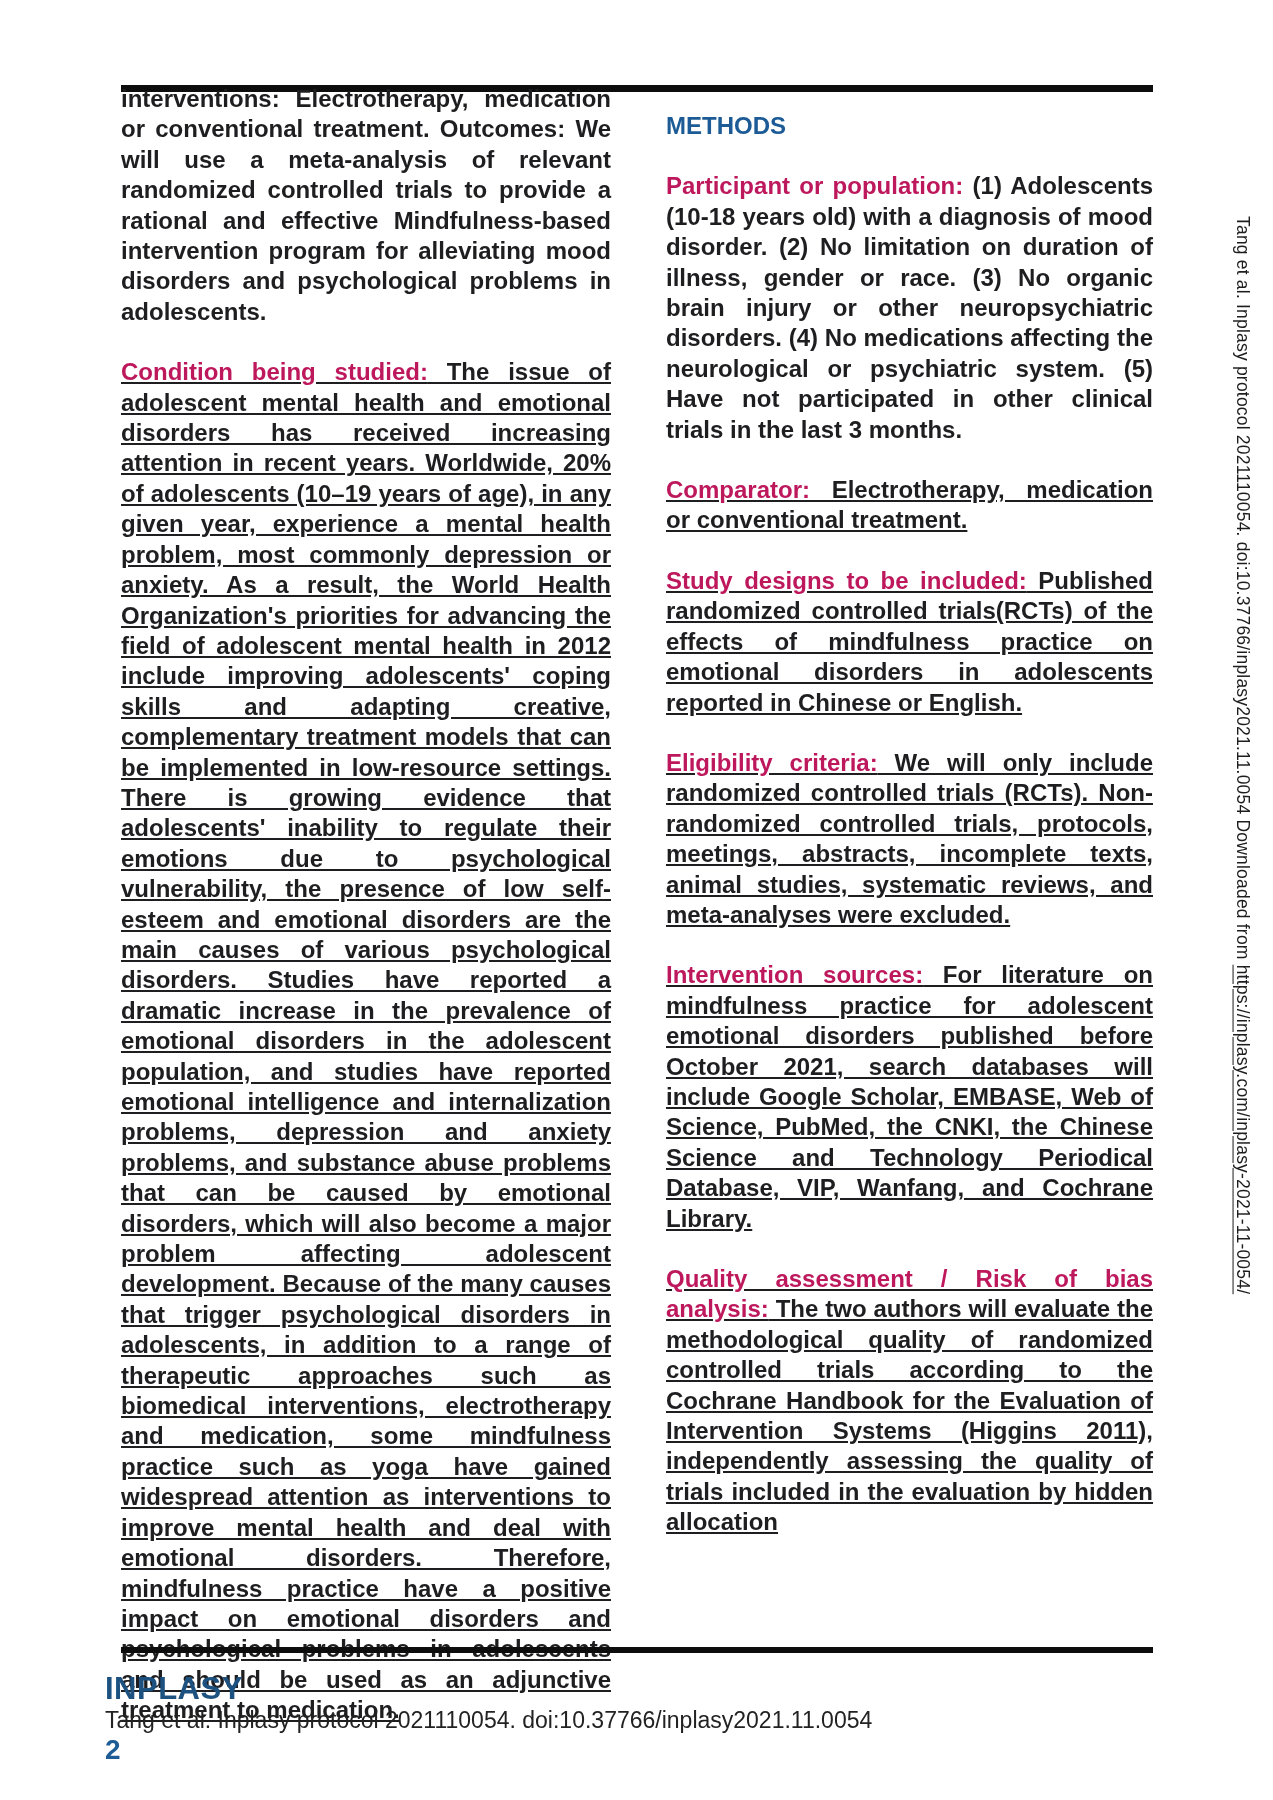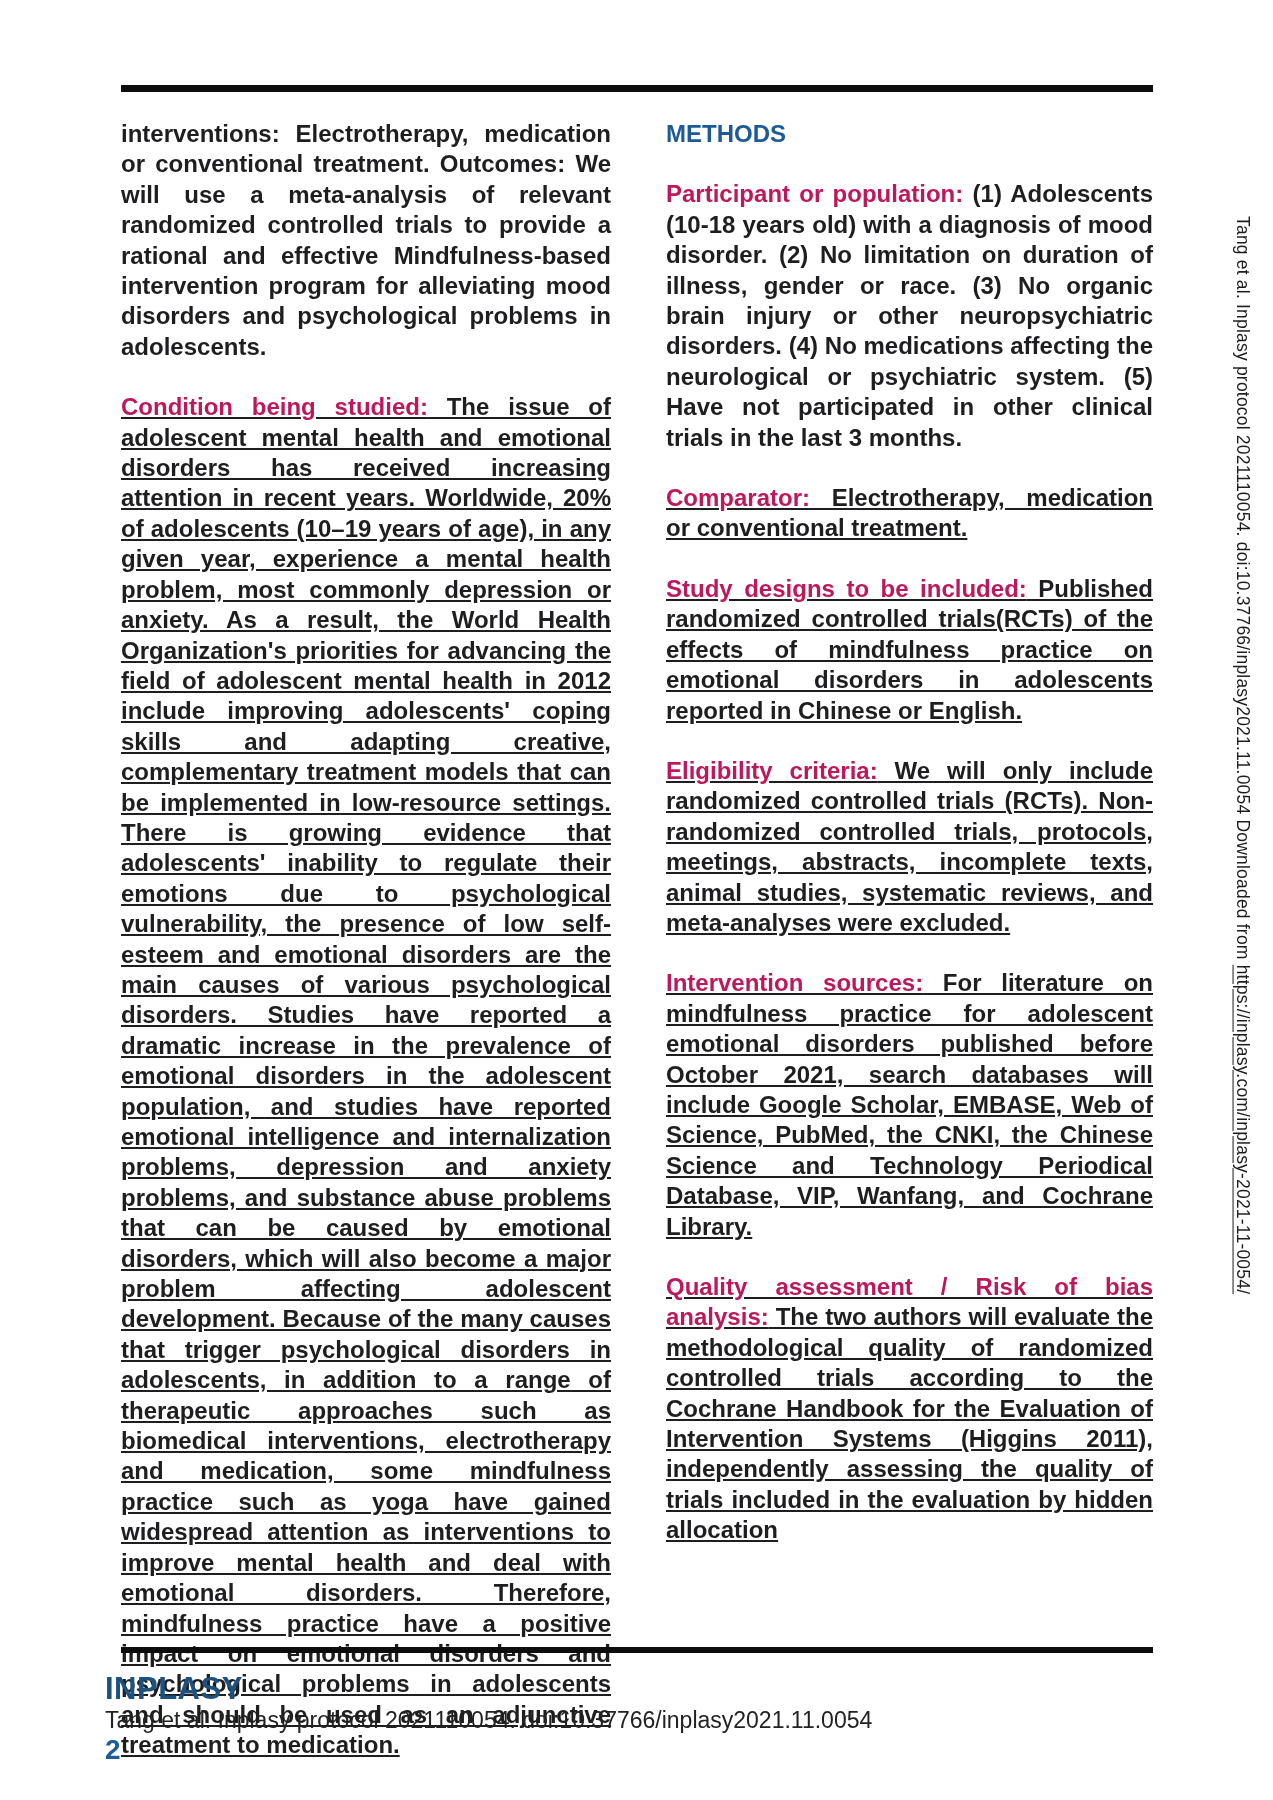--- a/index.html
+++ b/index.html
@@ -21,27 +21,27 @@
     width: 1032px;
     height: 7px;
     background: #0d0d0d;
   }
   .rule-top { top: 85px; }
   .rule-bottom { top: 1647px; height: 6px; }
 
   .columns {
     position: absolute;
     left: 121px;
-    top: 119px;
+    top: 84px;
     width: 1032px;
     display: flex;
     gap: 55px;
   }
   .col-left  { width: 490px; }
-  .col-right { width: 487px; }
+  .col-right { width: 487px; margin-top: 27px; }
 
   .body-para {
     margin: 0;
     font-size: 24px;
     line-height: 30.4px;
     font-weight: 700;
     text-align: justify;
     color: #1e1e20;
   }
   .body-para + .body-para { margin-top: 30px; text-decoration: underline; }

